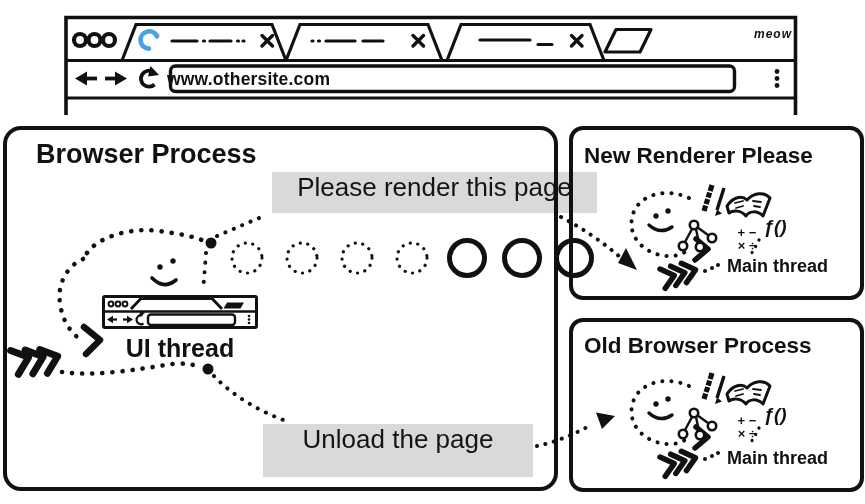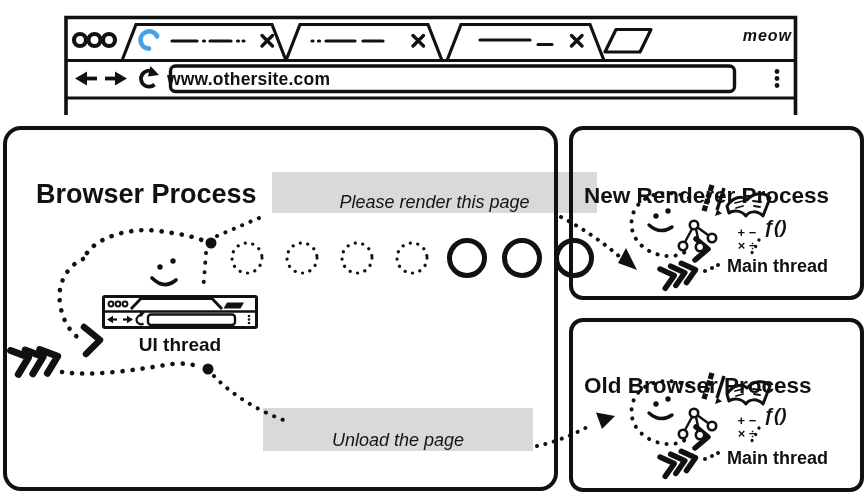--- a/index.html
+++ b/index.html
@@ -1,49 +1,49 @@
 <!DOCTYPE html>
 <html><head>
 <meta charset="utf-8">
 <style>
   html,body{margin:0;padding:0;background:#fff;}
   body{width:865px;height:504px;position:relative;overflow:hidden;
        font-family:"Liberation Sans",sans-serif;color:#111;}
   
   .proc-box{position:absolute;border:4px solid #111;border-radius:18px;background:transparent;z-index:2;}
-  .proc-title{position:absolute;font-weight:bold;color:#111;white-space:nowrap;z-index:4;margin-top:40px;}
+  .proc-title{position:absolute;font-weight:bold;color:#111;white-space:nowrap;z-index:4;}
   
   .msg-label{position:absolute;background:#d9d9d9;color:#141414;text-align:center;
-             font-size:18px;font-weight:500;z-index:1;display:flex;align-items:flex-end;justify-content:center;font-style:italic;}
-  
-  .thread-label{position:absolute;font-size:19px;font-weight:600;color:#111;white-space:nowrap;z-index:4;}
+             font-size:26px;font-weight:500;z-index:1;display:flex;align-items:flex-start;justify-content:center;}
+  
+  .thread-label{position:absolute;font-size:25px;font-weight:600;color:#111;white-space:nowrap;z-index:4;}
   .main-thread{font-size:18px;}
   
   .url-text{position:absolute;left:167px;top:69px;font-size:17.5px;font-weight:600;letter-spacing:.2px;z-index:4;}
   .brand{position:absolute;left:716px;top:27px;width:76px;text-align:right;
-         font-size:16px;font-weight:bold;font-style:italic;letter-spacing:1px;z-index:4;}
+         font-size:12px;font-weight:bold;font-style:italic;letter-spacing:1px;z-index:4;}
   svg.art{position:absolute;left:0;top:0;z-index:3;}
   .ink{stroke:#111;fill:none;}
 </style>
 </head>
 <body>
 
 <div class="msg-label" style="left:272px;top:172px;width:325px;height:41px;">
   <span>Please render this page</span>
 </div>
-<div class="msg-label" style="left:263px;top:408px;width:270px;height:43px;">
+<div class="msg-label" style="left:263px;top:424px;width:270px;height:53px;">
   <span>Unload the page</span>
 </div>
 
 <div class="proc-box" style="left:3px;top:126px;width:547px;height:357px;"></div>
 <div class="proc-box" style="left:569px;top:126px;width:287px;height:166px;border-radius:14px;"></div>
 <div class="proc-box" style="left:569px;top:318px;width:287px;height:166px;border-radius:14px;"></div>
 
 <div class="proc-title" style="left:36px;top:139px;font-size:27px;">Browser Process</div>
-<div class="proc-title" style="left:584px;top:143px;font-size:22.5px;">New Renderer Process</div>
+<div class="proc-title" style="left:584px;top:143px;font-size:22.5px;">New Renderer Please</div>
 <div class="proc-title" style="left:584px;top:333px;font-size:22.5px;">Old Browser Process</div>
 
 <div class="thread-label" style="left:103px;top:334px;width:154px;text-align:center;">UI thread</div>
 <div class="thread-label main-thread" style="left:727px;top:256px;">Main thread</div>
 <div class="thread-label main-thread" style="left:727px;top:448px;">Main thread</div>
 
 <div class="url-text">www.othersite.com</div>
 <div class="brand">meow</div>
 
 <svg class="art" width="865" height="504" viewBox="0 0 865 504">

